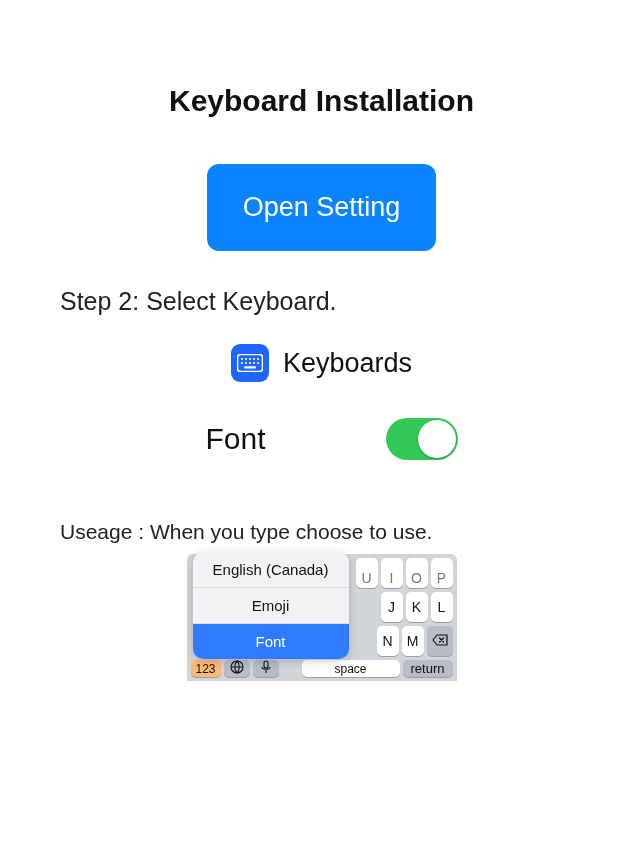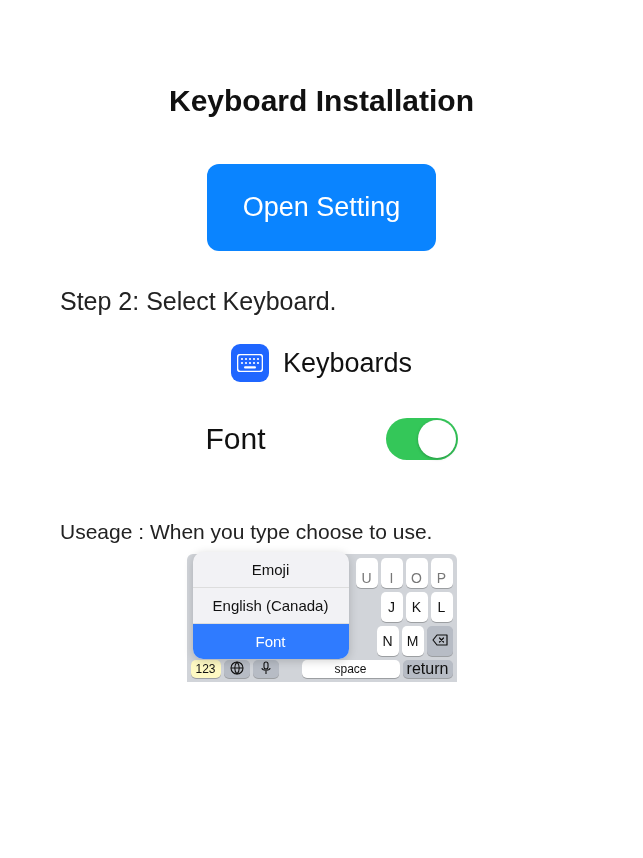--- a/index.html
+++ b/index.html
@@ -148,25 +148,25 @@
     .key-half-top {
       display:flex; align-items:flex-end; justify-content:center;
       padding-bottom:2px;
     }
     .kbd-row.r1 .key { width: 22px; }
     .kbd-row.r2 .key { width: 22px; }
     .kbd-row.r3 .key { width: 22px; }
     .kbd-row.r3 .key.del { width: 26px; background:#b7bcc5; }
     .bottom-row { display:flex; gap:3px; }
     .bottom-row .key { font-size: 12px; }
-    .bottom-row .k123 { width: 30px; background:#fef9c3; }
+    .bottom-row .k123 { width: 30px; background:#fdba74; }
     .bottom-row .kglobe { width: 26px; background:#b7bcc5; }
     .bottom-row .kmic { width: 26px; background:#b7bcc5; }
     .bottom-row .kspace { flex: 1; margin-left: 20px; }
-    .bottom-row .kreturn { width: 50px; background:#b7bcc5; font-size:16px; }
+    .bottom-row .kreturn { width: 50px; background:#b7bcc5; font-size:13px; }
   </style>
 </head>
 <body>
 
 <div class="container">
   <h1 class="page-title">Keyboard Installation</h1>
 
   <div>
     <button class="open-setting-btn">Open Setting</button>
   </div>
@@ -200,22 +200,22 @@
       <div class="toggle">
         <div class="knob"></div>
       </div>
     </div>
   </div>
 
   <div class="usage-label">Useage : When you type choose to use.</div>
 
   <div class="kbd-sample">
     <div class="kbd-menu">
+      <div class="menu-item">English (Canada)</div>
       <div class="menu-item">Emoji</div>
-      <div class="menu-item">English (Canada)</div>
       <div class="menu-item selected">Font</div>
     </div>
 
     <div class="kbd-row r1">
       <div class="key key-half-top faded">U</div>
       <div class="key key-half-top faded">I</div>
       <div class="key key-half-top faded">O</div>
       <div class="key key-half-top faded">P</div>
     </div>
     <div class="kbd-row r2">

